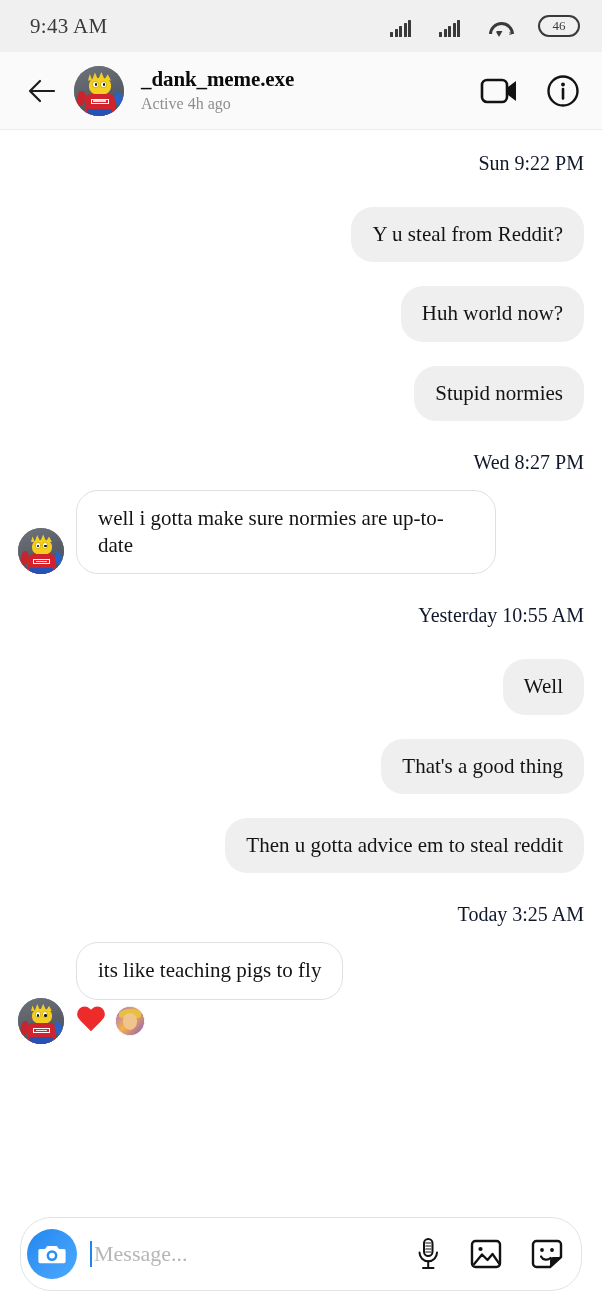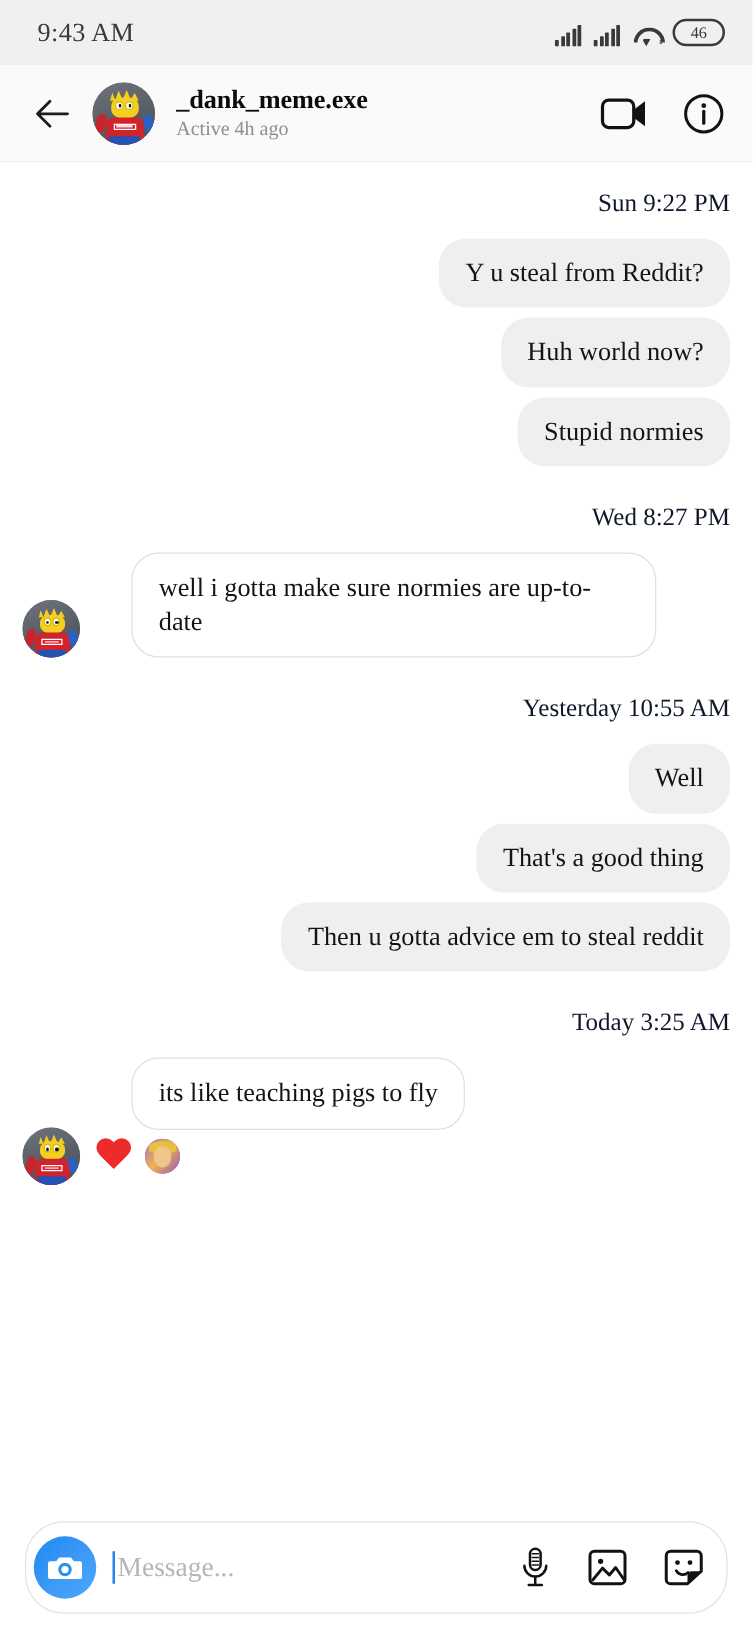--- a/index.html
+++ b/index.html
@@ -11,21 +11,21 @@
   }
   .phone { width:602px; height:1304px; display:flex; flex-direction:column; background:#fff; position:relative;font-family:Liberation Serif, serif; }
 
   
   .statusbar {
     height:52px; background:#f0f0f0; flex:0 0 52px;
     display:flex; align-items:center; justify-content:space-between;
     padding:0 22px 0 30px;
   }
   .sb-time { font-size:21px; color:#3a3a3a; letter-spacing:.3px; }
-  .sb-right { display:flex; align-items:flex-end; gap:10px; }
+  .sb-right { display:flex; align-items:flex-end; gap:28px; }
   .sig { display:flex; align-items:flex-end; gap:1.5px; height:17px; }
   .sig i { display:block; width:3px; background:#3a3a3a; border-radius:.5px; }
   .sig i:nth-child(1){height:5px} .sig i:nth-child(2){height:8px}
   .sig i:nth-child(3){height:11px} .sig i:nth-child(4){height:14px}
   .sig i:nth-child(5){height:17px}
   .wifi { position:relative; width:22px; height:17px; }
   .wifi::before{
     content:""; position:absolute; left:1px; top:2px; width:19px; height:19px;
     border:3px solid #3a3a3a; border-radius:50%;
     clip-path:polygon(0 0,100% 0,100% 48%,50% 48%,0 48%);
@@ -61,27 +61,27 @@
 
   
   .thread {
     flex:1 1 auto; overflow:hidden; background:#fff;
     padding:0 18px; display:flex; flex-direction:column;
   }
   .daystamp { text-align:right; font-size:20px; color:#0f172a; padding:22px 0 16px; }
 
   .row { display:flex; margin-bottom:8px; align-items:flex-end; }
   .row.out { justify-content:flex-end; }
-  .row.in  { justify-content:flex-start;gap:29px; }
+  .row.in  { justify-content:flex-start; }
 
   .bubble {
     max-width:430px; border-radius:22px; font-size:21px; line-height:1.3;
     color:#141414; padding:14px 21px; word-wrap:break-word;
   }
-  .row.out .bubble { background:#efefef; }
+  .row.out .bubble { background:#efefef;margin-top:16px; }
   .row.in  .bubble { background:#fff; border:1px solid #e0e0e0; }
 
   .in-avatar {
     width:46px; height:46px; border-radius:50%; flex:0 0 46px; margin-right:12px;
     overflow:hidden; position:relative; background:#6d717a;
   }
   .avatar-spacer { width:46px; flex:0 0 46px; margin-right:12px; }
 
   
   .bart { position:absolute; inset:0; background:linear-gradient(160deg,#6f747c 0%,#585d66 55%,#4a4f57 100%); }

